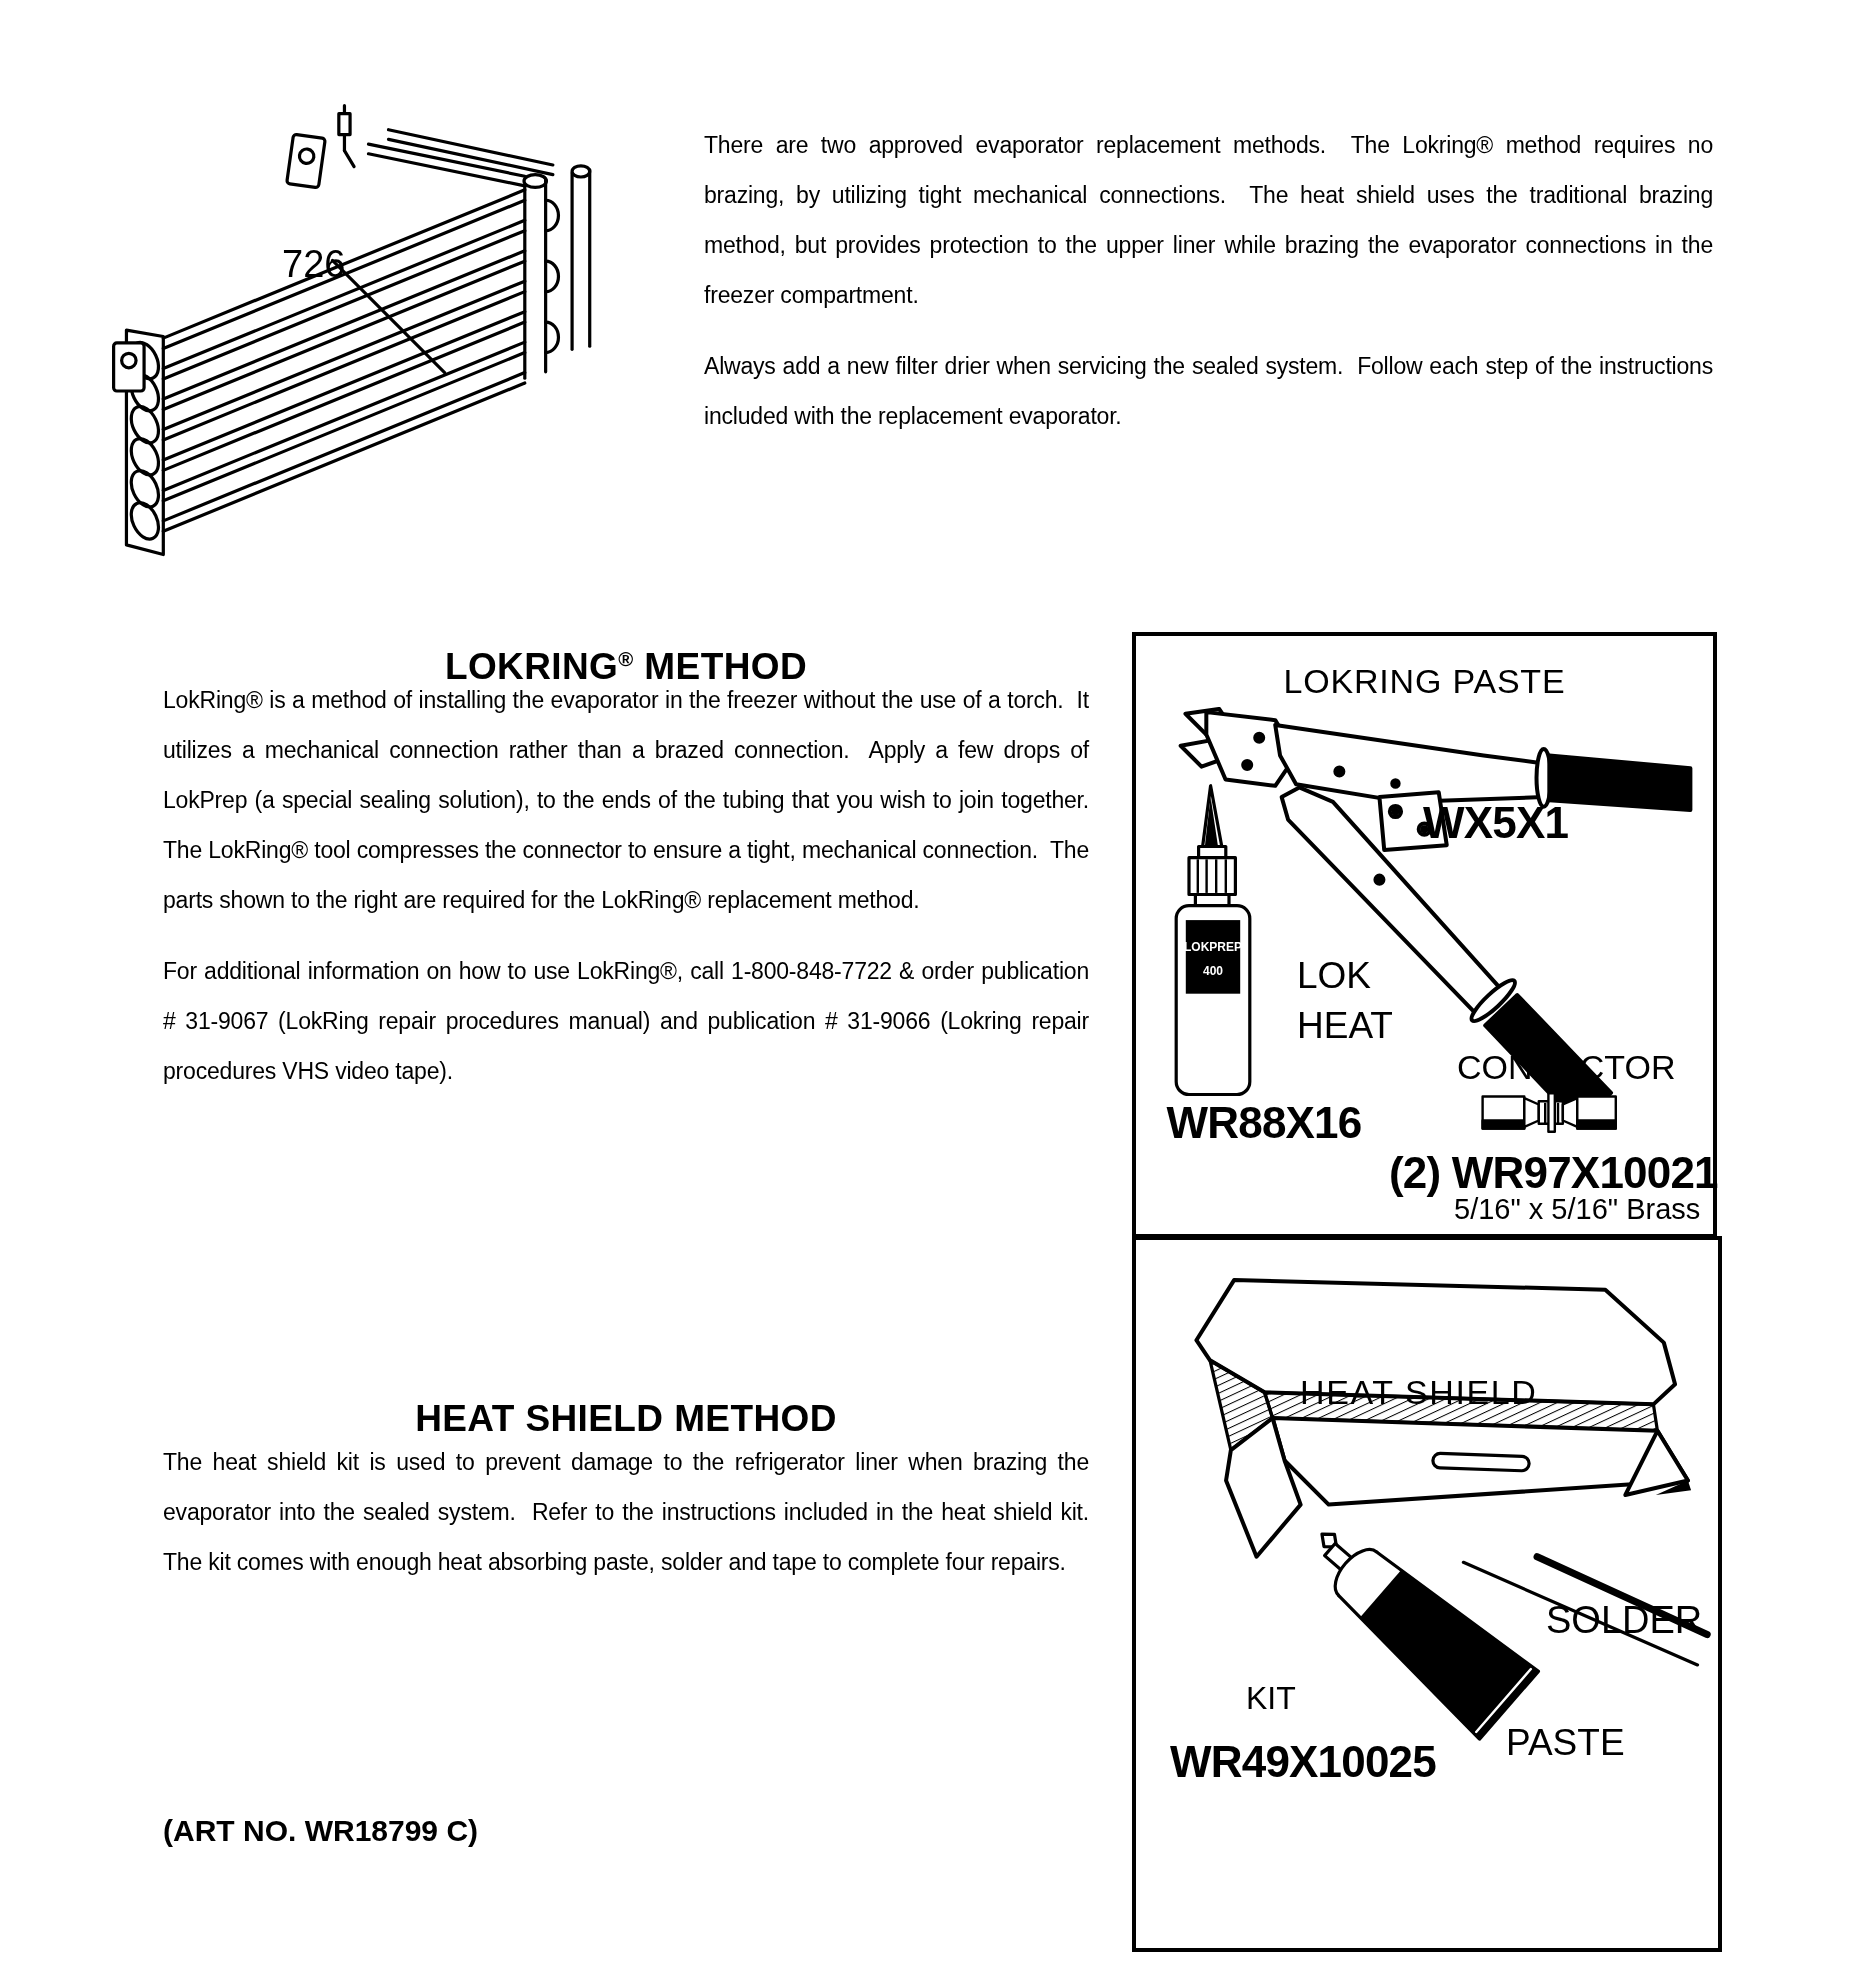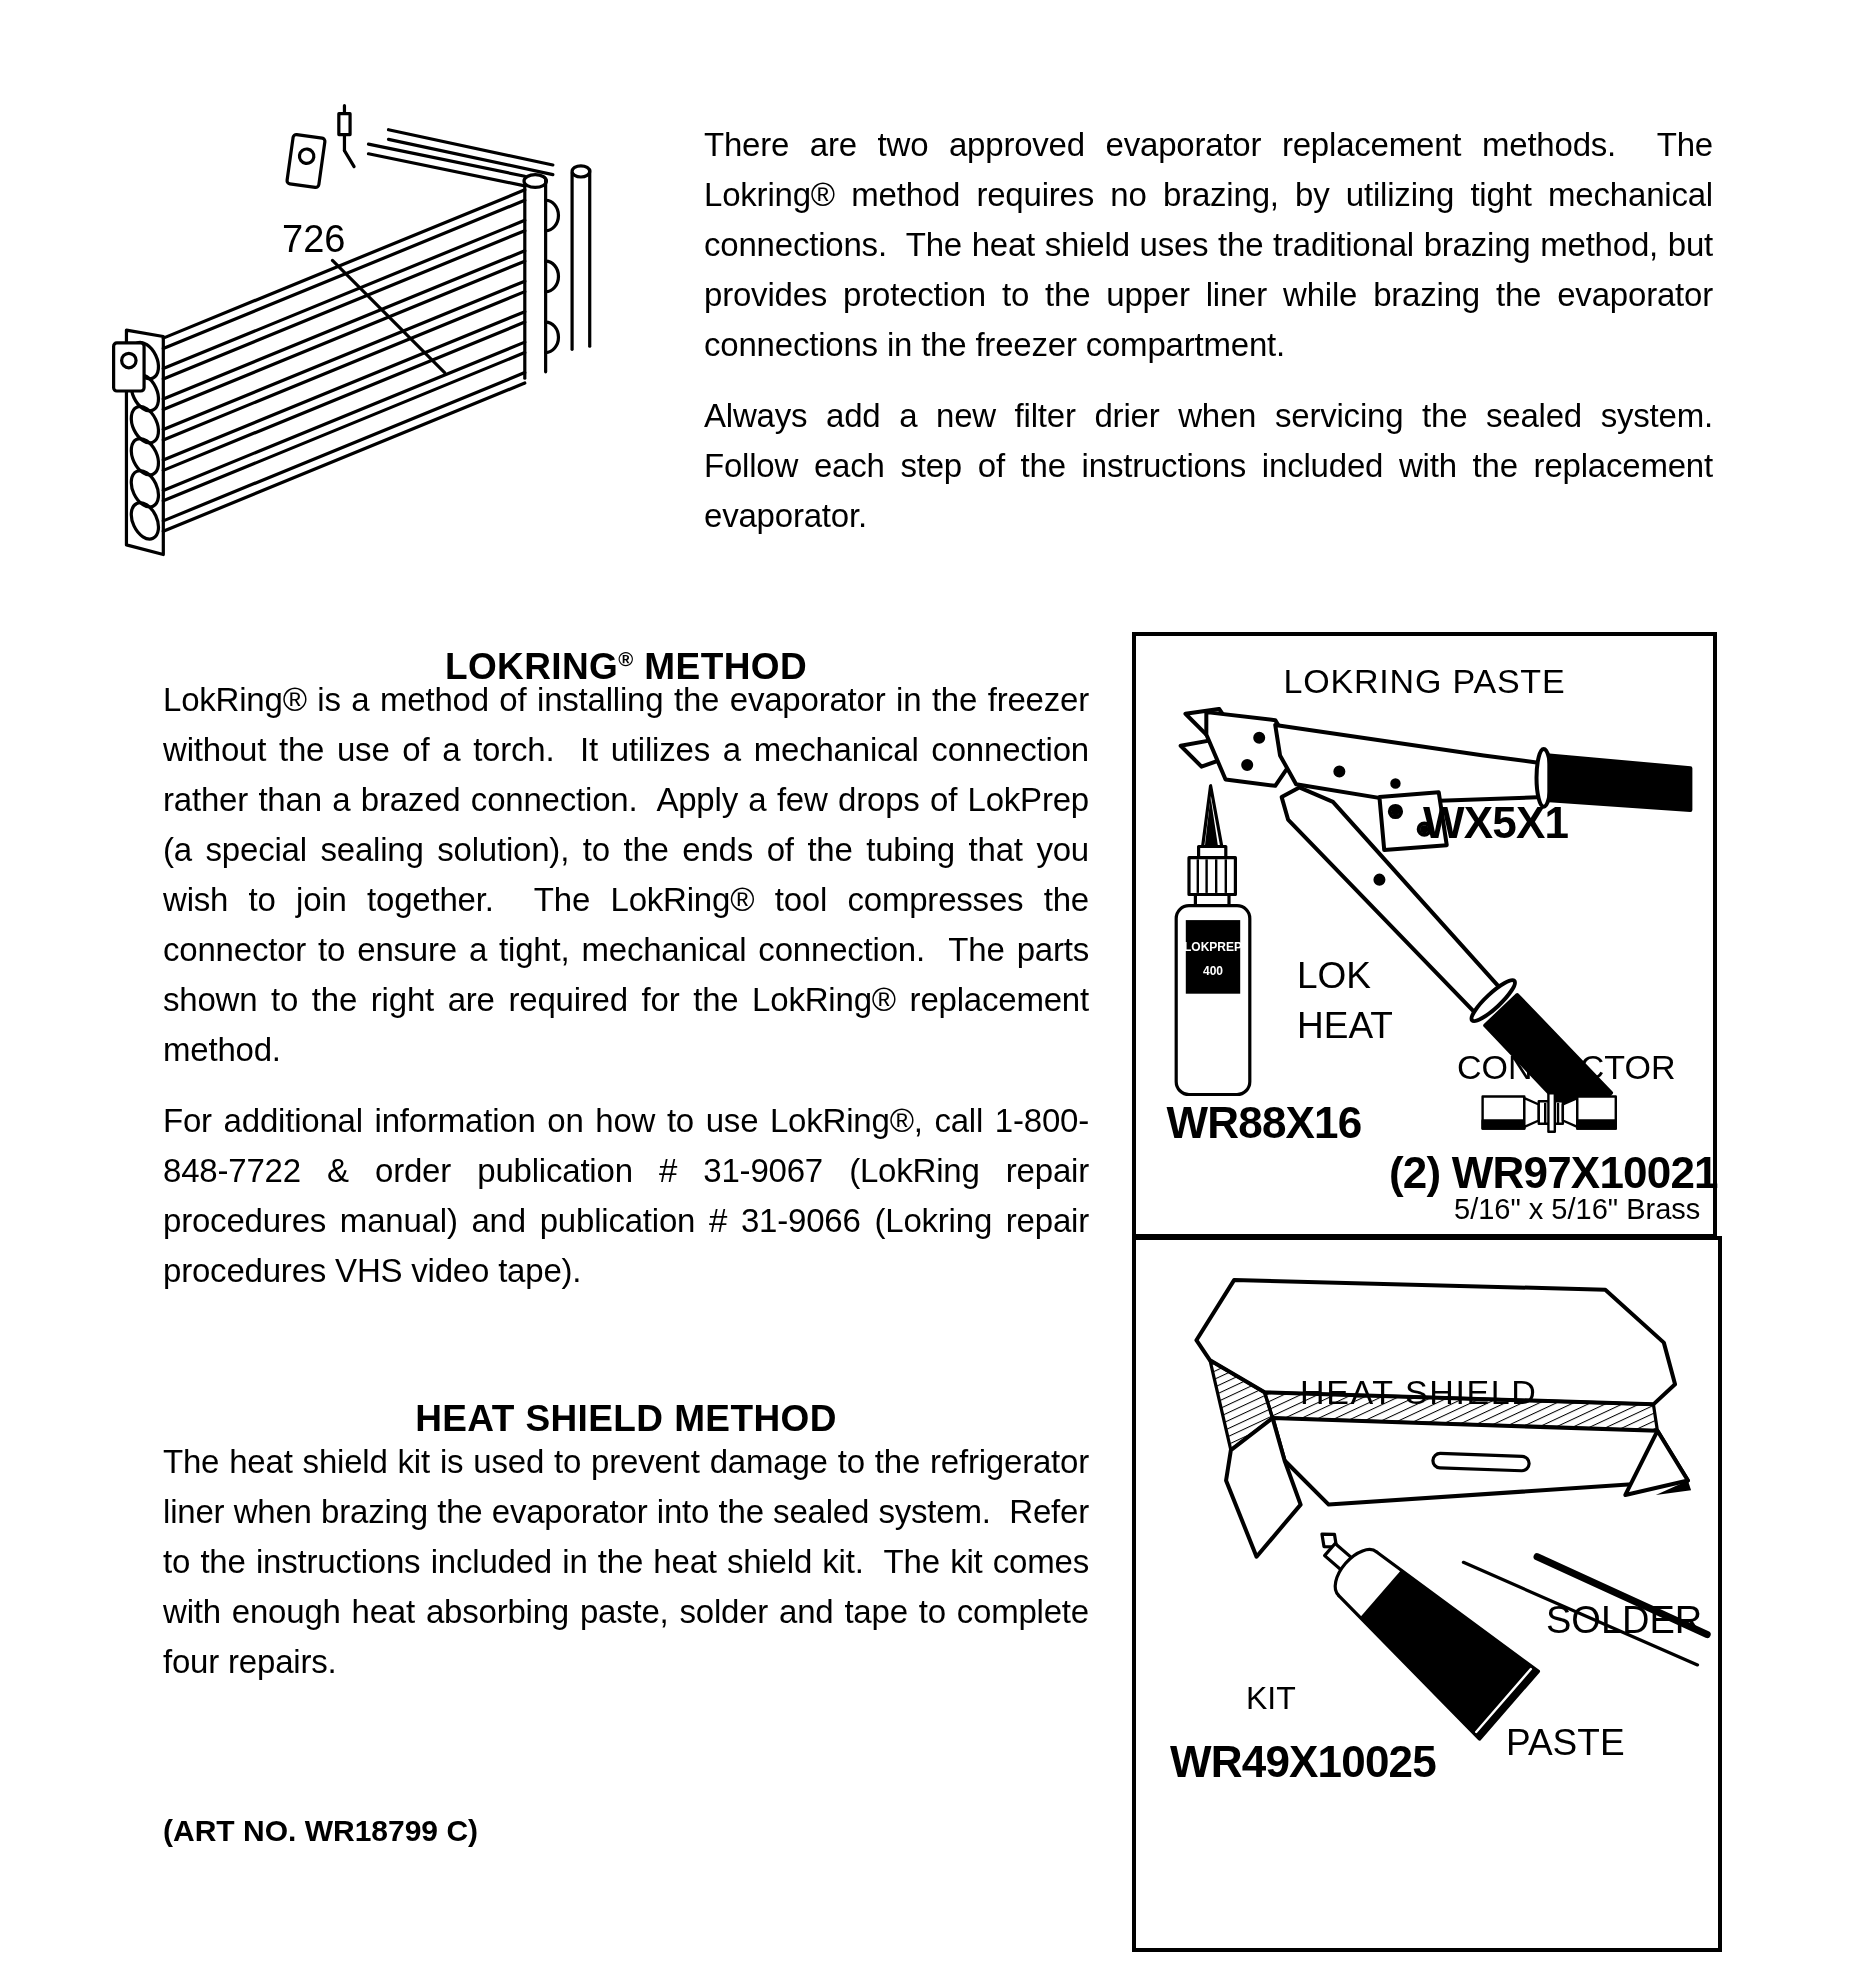--- a/index.html
+++ b/index.html
@@ -3,35 +3,35 @@
 <meta charset="utf-8">
 <style>
   html,body{margin:0;padding:0;}
   body{
     width:1861px;height:1985px;position:relative;background:#ffffff;color:#000;
     font-family:"Liberation Sans", sans-serif;
   }
   .abs{position:absolute;}
   p{margin:0;}
   .body-text p{
-    font-size:33px;line-height:50px;text-align:justify;white-space:pre-wrap;
+    font-size:23px;line-height:50px;text-align:justify;white-space:pre-wrap;
     letter-spacing:-0.2px;
   }
   .body-text p + p{margin-top:21px;}
   .sec-heading{
     font-weight:bold;font-size:37px;text-align:center;white-space:nowrap;letter-spacing:0.4px;margin-top:36px;
   }
   .sec-heading sup{font-size:55%;vertical-align:super;}
   .pre{white-space:pre;}
   .box{position:absolute;border:4.8px solid #000;box-sizing:border-box;background:#fff;}
   .lbl{position:absolute;font-size:34px;white-space:nowrap;}
   .lbl-big{position:absolute;font-size:37px;white-space:nowrap;}
   .part{position:absolute;font-weight:bold;font-size:44px;letter-spacing:-0.8px;white-space:nowrap;}
   .small-note{position:absolute;font-weight:bold;font-size:29px;white-space:nowrap;}
-  .callout{position:absolute;font-size:38px;}
+  .callout{position:absolute;font-size:38px;margin-top:25px;}
   .artno{position:absolute;font-weight:bold;font-size:30px;white-space:nowrap;}
   .box-title{position:absolute;left:0;right:0;text-align:center;font-size:34px;letter-spacing:0.8px;}
   svg{display:block;}
 </style>
 </head>
 <body>
 
 <div class="abs" style="left:104px;top:96px;width:529px;height:465px;">
   <svg width="529" height="465" viewBox="0 0 660 580">
     <g fill="none" stroke="#000" stroke-width="4" stroke-linecap="round" stroke-linejoin="round">

